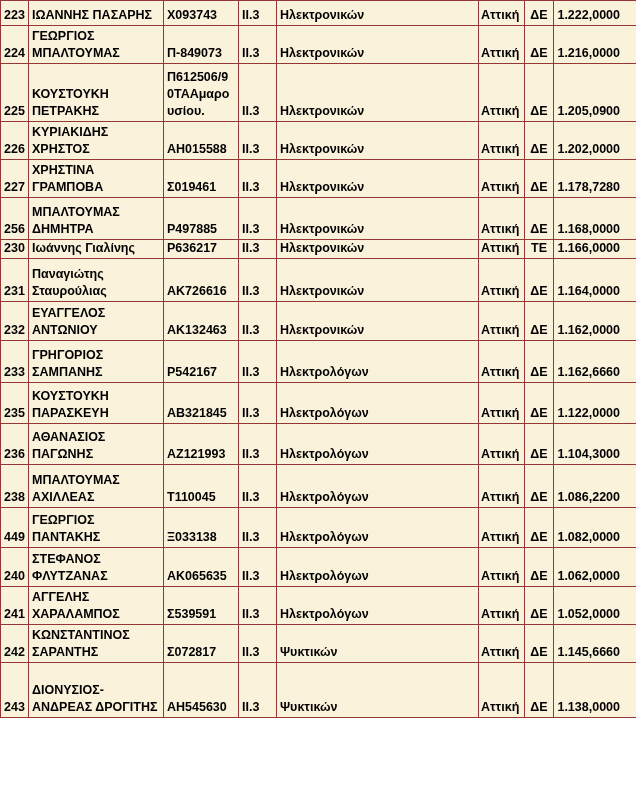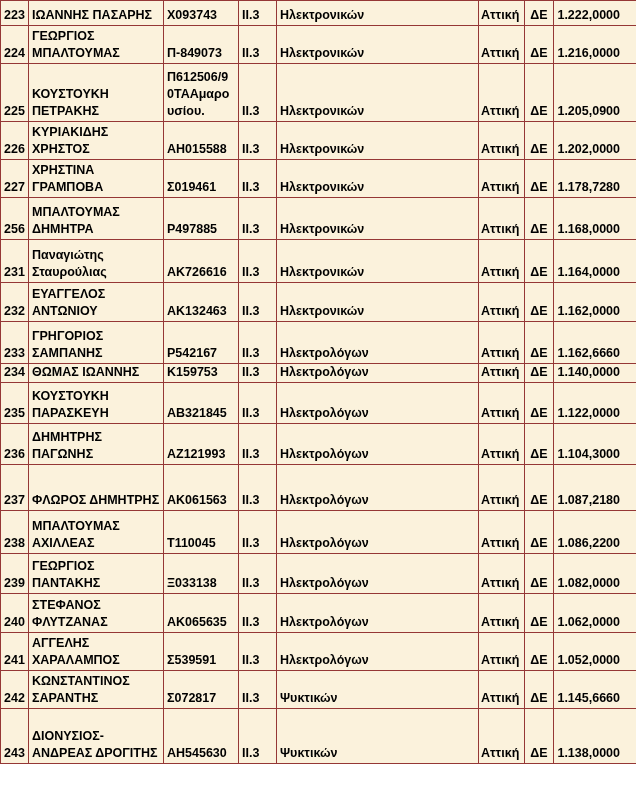--- a/index.html
+++ b/index.html
@@ -111,20 +111,30 @@
     <td class="c-num">256</td>
     <td class="c-name">ΜΠΑΛΤΟΥΜΑΣ
 ΔΗΜΗΤΡΑ</td>
     <td class="c-id">Ρ497885</td>
     <td class="c-cat">ΙΙ.3</td>
     <td class="c-spec">Ηλεκτρονικών</td>
     <td class="c-region">Αττική</td>
     <td class="c-level">ΔΕ</td>
     <td class="c-score">1.168,0000</td>
   </tr>
+      <tr style="height: 18px;">
+    <td class="c-num">230</td>
+    <td class="c-name">Ιωάννης Γιαλίνης</td>
+    <td class="c-id">Ρ636217</td>
+    <td class="c-cat">ΙΙ.3</td>
+    <td class="c-spec">Ηλεκτρονικών</td>
+    <td class="c-region">Αττική</td>
+    <td class="c-level">ΤΕ</td>
+    <td class="c-score">1.166,0000</td>
+  </tr>
       <tr style="height: 43px;">
     <td class="c-num">231</td>
     <td class="c-name">Παναγιώτης
 Σταυρούλιας</td>
     <td class="c-id">ΑΚ726616</td>
     <td class="c-cat">ΙΙ.3</td>
     <td class="c-spec">Ηλεκτρονικών</td>
     <td class="c-region">Αττική</td>
     <td class="c-level">ΔΕ</td>
     <td class="c-score">1.164,0000</td>
@@ -144,75 +154,55 @@
     <td class="c-num">233</td>
     <td class="c-name">ΓΡΗΓΟΡΙΟΣ
 ΣΑΜΠΑΝΗΣ</td>
     <td class="c-id">Ρ542167</td>
     <td class="c-cat">ΙΙ.3</td>
     <td class="c-spec">Ηλεκτρολόγων</td>
     <td class="c-region">Αττική</td>
     <td class="c-level">ΔΕ</td>
     <td class="c-score">1.162,6660</td>
   </tr>
-      <tr style="height: 18px;">
-    <td class="c-num">234</td>
-    <td class="c-name">ΘΩΜΑΣ ΙΩΑΝΝΗΣ</td>
-    <td class="c-id">Κ159753</td>
-    <td class="c-cat">ΙΙ.3</td>
-    <td class="c-spec">Ηλεκτρολόγων</td>
-    <td class="c-region">Αττική</td>
-    <td class="c-level">ΔΕ</td>
-    <td class="c-score">1.140,0000</td>
-  </tr>
       <tr style="height: 41px;">
     <td class="c-num">235</td>
     <td class="c-name">ΚΟΥΣΤΟΥΚΗ
 ΠΑΡΑΣΚΕΥΗ</td>
     <td class="c-id">ΑΒ321845</td>
     <td class="c-cat">ΙΙ.3</td>
     <td class="c-spec">Ηλεκτρολόγων</td>
     <td class="c-region">Αττική</td>
     <td class="c-level">ΔΕ</td>
     <td class="c-score">1.122,0000</td>
   </tr>
       <tr style="height: 41px;">
     <td class="c-num">236</td>
-    <td class="c-name">ΔΗΜΗΤΡΗΣ
+    <td class="c-name">ΑΘΑΝΑΣΙΟΣ
 ΠΑΓΩΝΗΣ</td>
     <td class="c-id">ΑΖ121993</td>
     <td class="c-cat">ΙΙ.3</td>
     <td class="c-spec">Ηλεκτρολόγων</td>
     <td class="c-region">Αττική</td>
     <td class="c-level">ΔΕ</td>
     <td class="c-score">1.104,3000</td>
-  </tr>
-      <tr style="height: 46px;">
-    <td class="c-num">237</td>
-    <td class="c-name">ΦΛΩΡΟΣ ΔΗΜΗΤΡΗΣ</td>
-    <td class="c-id">ΑΚ061563</td>
-    <td class="c-cat">ΙΙ.3</td>
-    <td class="c-spec">Ηλεκτρολόγων</td>
-    <td class="c-region">Αττική</td>
-    <td class="c-level">ΔΕ</td>
-    <td class="c-score">1.087,2180</td>
   </tr>
       <tr style="height: 43px;">
     <td class="c-num">238</td>
     <td class="c-name">ΜΠΑΛΤΟΥΜΑΣ
 ΑΧΙΛΛΕΑΣ</td>
     <td class="c-id">Τ110045</td>
     <td class="c-cat">ΙΙ.3</td>
     <td class="c-spec">Ηλεκτρολόγων</td>
     <td class="c-region">Αττική</td>
     <td class="c-level">ΔΕ</td>
     <td class="c-score">1.086,2200</td>
   </tr>
       <tr style="height: 40px;">
-    <td class="c-num">239</td>
+    <td class="c-num">449</td>
     <td class="c-name">ΓΕΩΡΓΙΟΣ ΠΑΝΤΑΚΗΣ</td>
     <td class="c-id">Ξ033138</td>
     <td class="c-cat">ΙΙ.3</td>
     <td class="c-spec">Ηλεκτρολόγων</td>
     <td class="c-region">Αττική</td>
     <td class="c-level">ΔΕ</td>
     <td class="c-score">1.082,0000</td>
   </tr>
       <tr style="height: 39px;">
     <td class="c-num">240</td>

